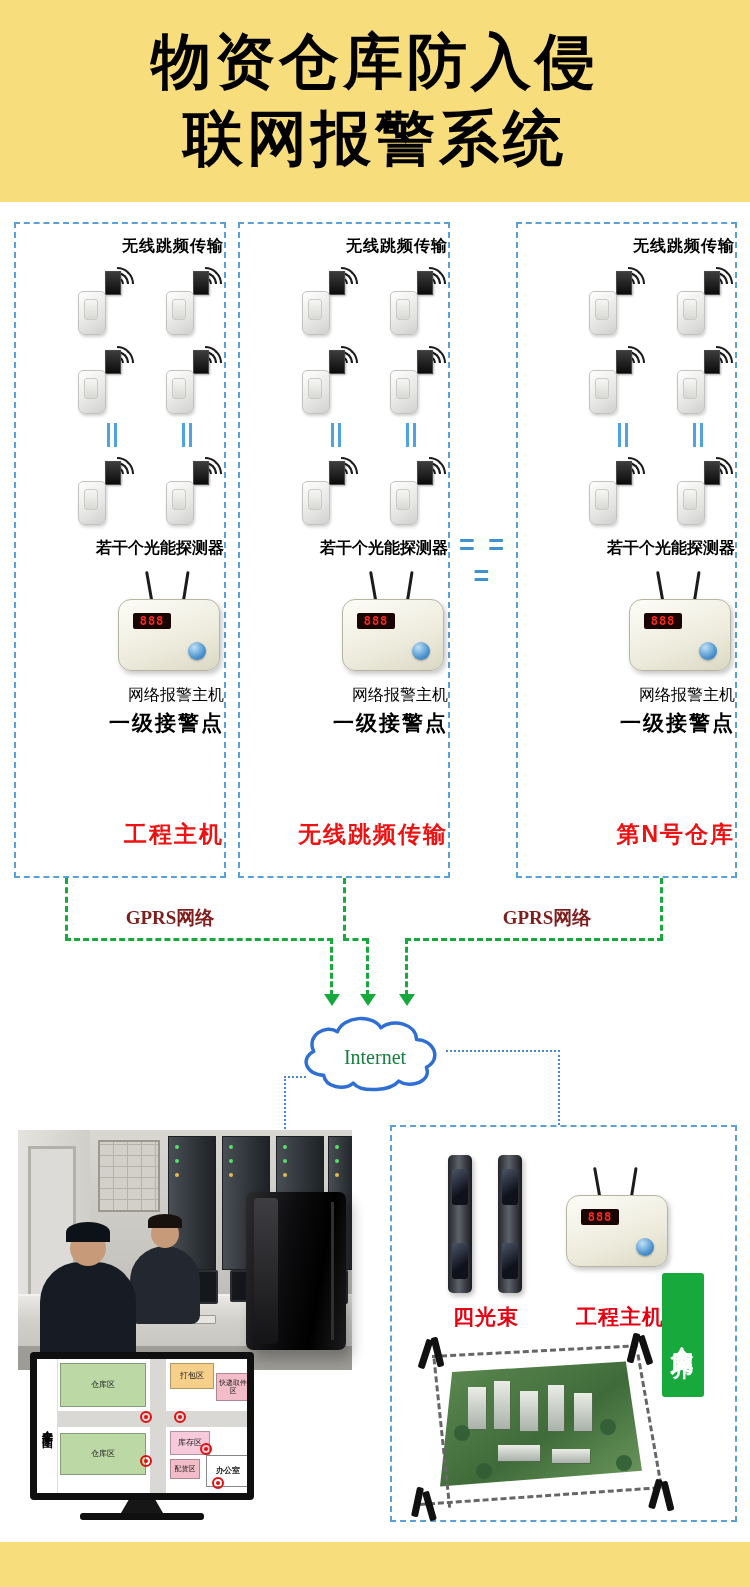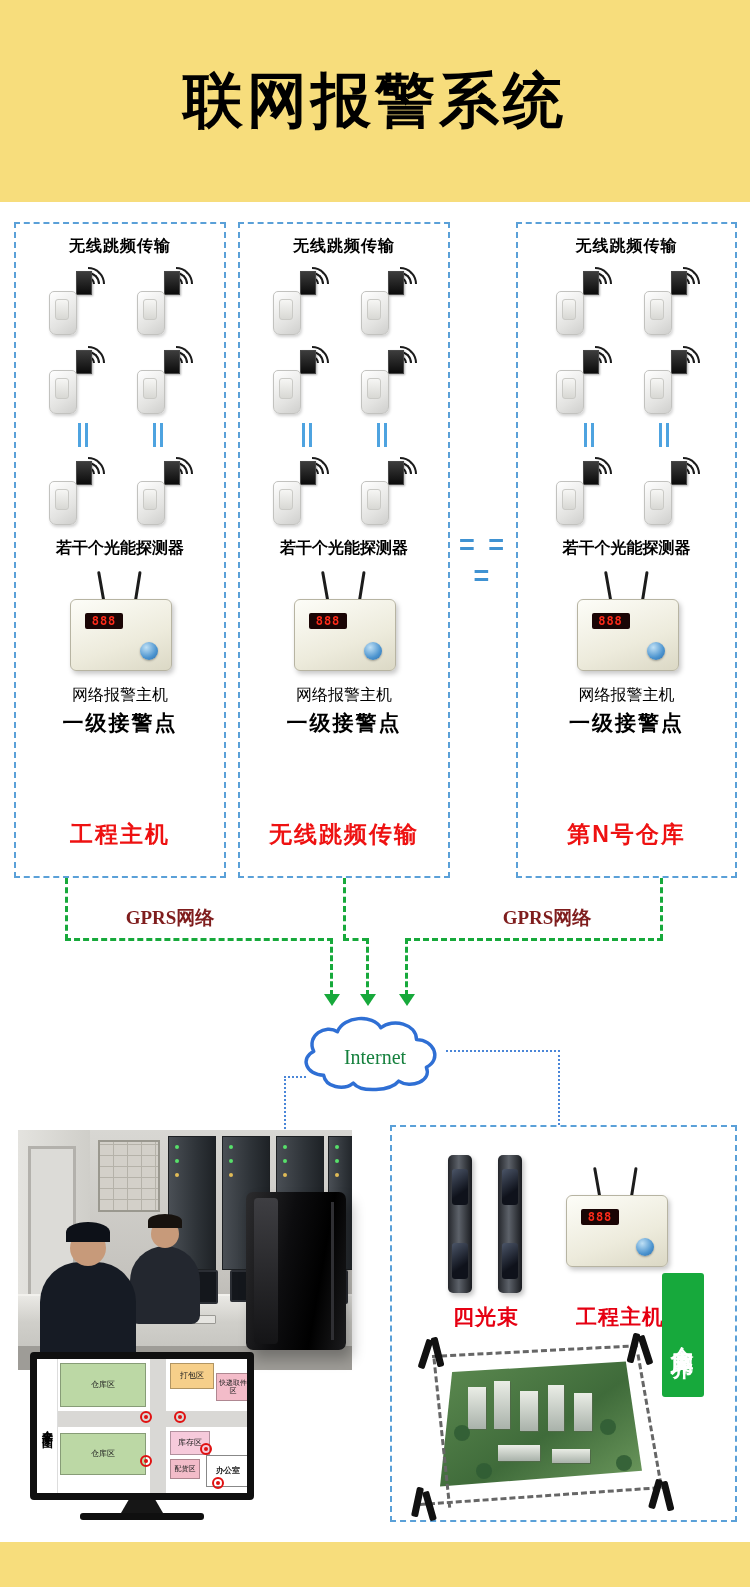--- a/index.html
+++ b/index.html
@@ -6,21 +6,21 @@
   .page{position:relative;width:750px;height:1587px;margin:0 auto;background:#fff;overflow:hidden;
         font-family:"Liberation Sans","DejaVu Sans",sans-serif;color:#000;}
 
   
   .banner{position:absolute;left:0;top:0;width:100%;height:202px;background:#f7dd7c;
           display:flex;flex-direction:column;align-items:center;justify-content:center;}
   .banner .t{font-size:60px;font-weight:900;letter-spacing:4px;line-height:1.28;color:#000;}
 
   
   .wbox{position:absolute;top:222px;height:656px;border:2px dashed #5aa0d8;background:#fff;
-        box-sizing:border-box;display:flex;flex-direction:column;align-items:center;}
+        box-sizing:border-box;display:flex;flex-direction:column;align-items:flex-end;}
   .b1{left:14px;width:212px;} .b2{left:238px;width:212px;} .b3{left:516px;width:221px;}
   .wb-title{margin-top:12px;font-size:16px;font-weight:bold;letter-spacing:1px;}
   .srow{display:flex;gap:26px;margin-top:9px;}
   .sensor{position:relative;width:62px;height:70px;}
   .s-pir{position:absolute;left:4px;top:25px;width:26px;height:42px;
          background:linear-gradient(145deg,#ffffff,#e3e3e1 65%,#cfcfcd);
          border:1px solid #c2c2bf;border-radius:5px 5px 7px 7px;box-shadow:1px 2px 3px rgba(0,0,0,.18);}
   .s-pir::after{content:"";position:absolute;left:5px;top:7px;width:12px;height:19px;
          background:linear-gradient(#f6f6f4,#d8d8d4);border:1px solid #cacac6;border-radius:3px;}
   .s-panel{position:absolute;left:31px;top:5px;width:14px;height:22px;
@@ -34,21 +34,21 @@
   .linkbar{display:flex;gap:4px;}
   .linkbar i{width:3px;height:24px;background:#4ea3e0;display:block;}
   .wb-detectors{margin-top:12px;font-size:16px;font-weight:bold;}
 
   .alarm-host{position:relative;width:112px;height:100px;margin-top:12px;}
   .ah-ant{position:absolute;top:0;width:3px;height:34px;background:#1c1c1c;border-radius:2px;}
   .ah-ant.a1{left:36px;transform:rotate(-10deg);}
   .ah-ant.a2{left:72px;transform:rotate(9deg);}
   .ah-body{position:absolute;top:28px;left:6px;width:100px;height:70px;
            background:linear-gradient(160deg,#fdfdf8,#edebdc 60%,#dbd8c5);
-           border:1px solid #b7b4a2;border-radius:6px;box-shadow:2px 3px 5px rgba(0,0,0,.22);}
+           border:1px solid #b7b4a2;border-radius:13px;box-shadow:2px 3px 5px rgba(0,0,0,.22);}
   .ah-led{position:absolute;top:13px;left:14px;width:38px;height:16px;background:#1a0505;border-radius:2px;
           color:#ff2b1a;font-family:"DejaVu Sans Mono","Liberation Mono",monospace;font-size:12px;
           font-weight:bold;line-height:16px;text-align:center;letter-spacing:1px;}
   .ah-btn{position:absolute;right:13px;bottom:10px;width:18px;height:18px;border-radius:50%;
           background:radial-gradient(circle at 35% 30%,#bfe0f5,#4c94cf 60%,#2a6aa8);box-shadow:0 1px 2px rgba(0,0,0,.3);}
 
   .wb-host{margin-top:14px;font-size:16px;font-weight:normal;}
   .wb-receiver{margin-top:3px;font-size:21px;font-weight:bold;letter-spacing:2px;}
   .wb-name{margin-top:auto;margin-bottom:26px;font-size:23px;font-weight:bold;color:#ee1111;letter-spacing:2px;}
 
@@ -175,20 +175,21 @@
   .c4a{left:0;top:148px;transform:rotate(12deg);} .c4b{left:12px;top:152px;transform:rotate(-16deg);}
 
   .footer-band{position:absolute;left:0;top:1542px;width:100%;height:45px;background:#f7dd7c;}
 </style>
 </head>
 <body>
 
 <div class="page">
 
   <div class="banner">
+    <div class="t">物资仓库防入侵</div>
     <div class="t">联网报警系统</div>
   </div>
 
   <div class="wbox b1">
     <div class="wb-title">无线跳频传输</div>
     <div class="srow">
       <div class="sensor">
           <span class="s-waves">
             <i></i>
             <i></i>

